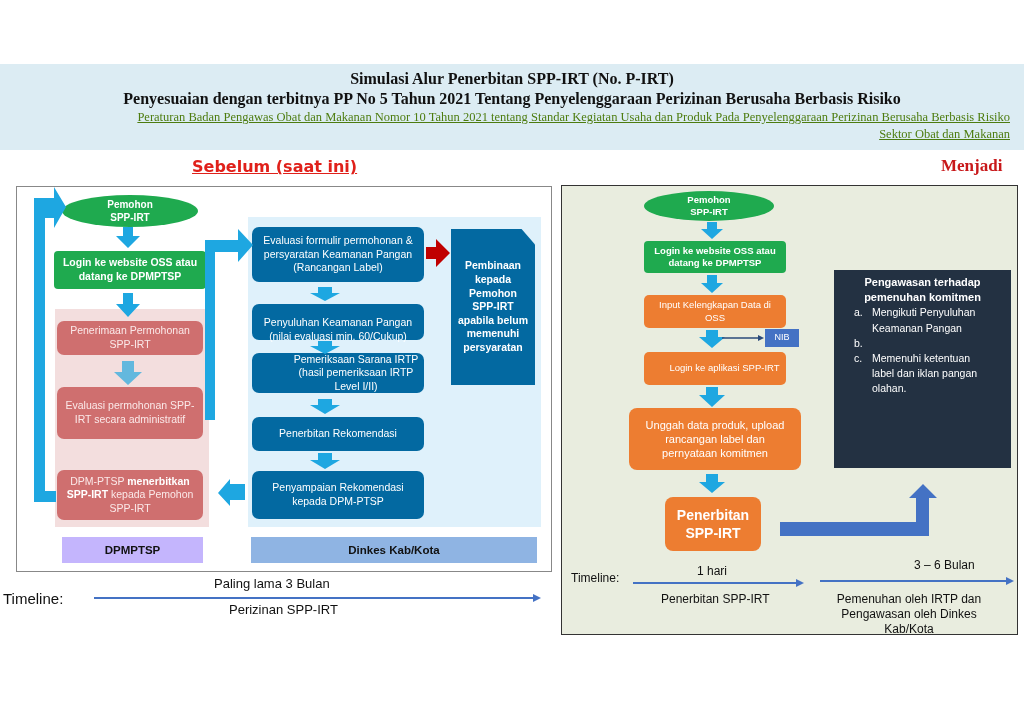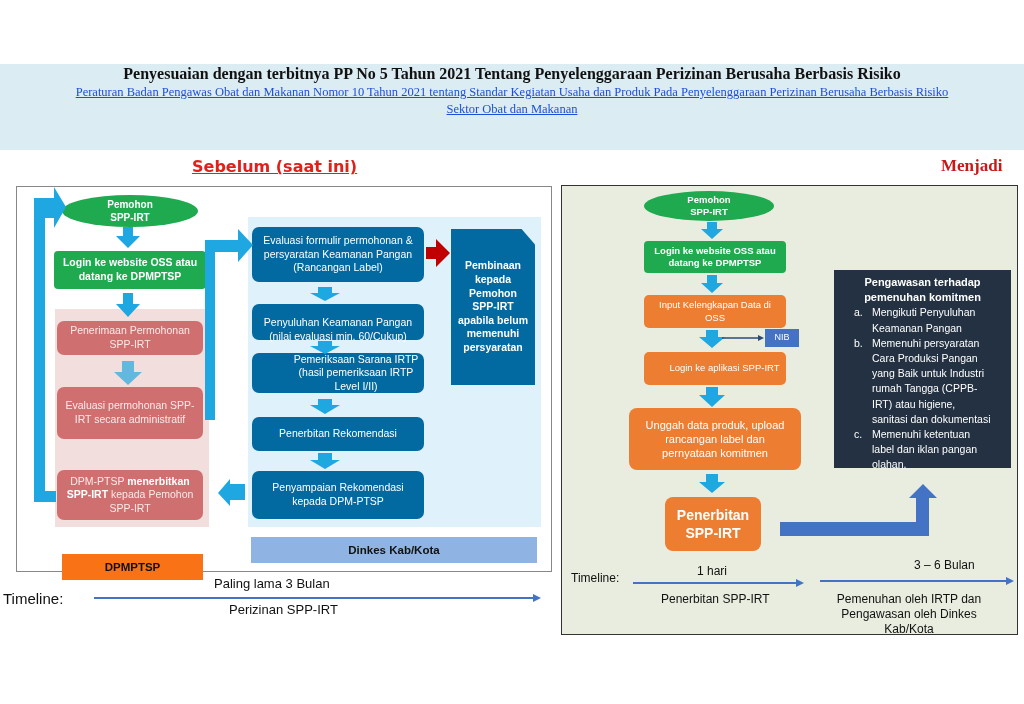--- a/index.html
+++ b/index.html
@@ -8,22 +8,22 @@
 
   
   #header {
     position: absolute; left: 0; top: 64px; width: 1024px; height: 86px;
     background: #dcecf3; text-align: center;
     font-family: "Liberation Serif", serif; color: #111;
   }
   #header .t1 { font-size: 16px; font-weight: bold; margin-top: 5px; line-height: 20px; }
   #header .t2 { font-size: 16px; font-weight: bold; line-height: 20px; }
   #header .t3 {
-    font-size: 12.5px; line-height: 17px; color: #1d4ed8; text-decoration: underline;
-    display: block; padding: 0 14px; cursor: pointer;
+    font-size: 12.5px; line-height: 17px; color: #4d7c0f; text-decoration: underline;
+    display: block; padding: 0 14px; cursor: pointer; text-align: right;
   }
 
   .section-title {
     position: absolute; font-weight: bold; color: #e0201a;
   }
   #left-title { left: 192px; top: 157px; font-size: 16px; text-decoration: underline; font-family: "DejaVu Sans", sans-serif; }
   #right-title { left: 941px; top: 156px; font-size: 17px; font-family: "Liberation Serif", serif; color: #c8181a; }
 
   
   #left-panel {
@@ -56,20 +56,21 @@
   }
 
   .timeline-text { position: absolute; font-family: "Liberation Sans", sans-serif; color: #111; }
 
   svg.overlay { position: absolute; left: 0; top: 0; pointer-events: none; }
 </style>
 </head>
 <body>
 
 <div id="header">
+  <div class="t1">Simulasi Alur Penerbitan SPP-IRT (No. P-IRT)</div>
   <div class="t2">Penyesuaian dengan terbitnya PP No 5 Tahun 2021 Tentang Penyelenggaraan Perizinan Berusaha Berbasis Risiko</div>
   <a class="t3">
     <span>Peraturan Badan Pengawas Obat dan Makanan Nomor 10 Tahun 2021 tentang Standar Kegiatan Usaha dan Produk Pada Penyelenggaraan Perizinan Berusaha Berbasis Risiko</span><br>
     <span>Sektor Obat dan Makanan</span>
   </a>
 </div>
 
 <div id="left-title" class="section-title">Sebelum (saat ini)</div>
 <div id="right-title" class="section-title">Menjadi</div>
 
@@ -107,21 +108,21 @@
   <div class="box navy" style="left:235px; top:230px; width:172px; height:34px;">
     <span>Penerbitan Rekomendasi</span>
   </div>
   <div class="box navy" style="left:235px; top:284px; width:172px; height:48px;">
     <span style="width:150px;">Penyampaian Rekomendasi kepada DPM-PTSP</span>
   </div>
   <div class="box navy" style="left:434px; top:42px; width:84px; height:156px; border-radius:0; font-weight:bold; font-size:10.5px; clip-path: polygon(0 0, 84% 0, 100% 10%, 100% 100%, 0 100%);">
     <span style="width:72px;">Pembinaan kepada Pemohon SPP-IRT apabila belum memenuhi persyaratan</span>
   </div>
 
-  <div class="lbl-bar" style="left:45px; top:350px; width:141px; height:26px; background:#f97316;margin-top:17px;">DPMPTSP</div>
+  <div class="lbl-bar" style="left:45px; top:350px; width:141px; height:26px; background:#c4b5fd;">DPMPTSP</div>
   <div class="lbl-bar" style="left:234px; top:350px; width:286px; height:26px; background:#8fb4e3;">Dinkes Kab/Kota</div>
 </div>
 
 <div class="timeline-text" style="left:3px; top:590px; font-size:15px;">Timeline:</div>
 <div class="timeline-text" style="left:214px; top:576px; font-size:13px;">Paling lama 3 Bulan</div>
 <div class="timeline-text" style="left:229px; top:602px; font-size:13px;">Perizinan SPP-IRT</div>
 
 <div id="right-panel">
   <div class="box green ellipse" style="left:82px; top:5px; width:130px; height:30px; font-size:9.5px;">
     <span style="width:60px;">Pemohon SPP-IRT</span>
@@ -145,21 +146,20 @@
 
   <div style="position:absolute; left:272px; top:84px; width:177px; height:198px; background:#233142; color:#fff; font-family:'Liberation Sans', sans-serif; font-size:10.5px; line-height:15.2px; padding:5px 20px;">
     <div style="text-align:center; font-weight:bold; font-size:11px;">Pengawasan terhadap pemenuhan komitmen</div>
     <div id="pengawasan-list">
         <div style="display: flex;">
           <span style="width: 18px; flex: 0 0 18px;">a.</span>
           <span>Mengikuti Penyuluhan Keamanan Pangan</span>
         </div>
         <div style="display: flex;">
           <span style="width: 18px; flex: 0 0 18px;">b.</span>
-          <span>Memenuhi persyaratan Cara Produksi Pangan yang Baik untuk Industri rumah Tangga (CPPB-IRT) atau higiene, sanitasi dan dokumentasi</span>
         </div>
         <div style="display: flex;">
           <span style="width: 18px; flex: 0 0 18px;">c.</span>
           <span>Memenuhi ketentuan label dan iklan pangan olahan.</span>
         </div>
       </div>
   </div>
 
   <div class="timeline-text" style="left:9px; top:385px; font-size:12px;">Timeline:</div>
   <div class="timeline-text" style="left:135px; top:378px; font-size:12px;">1 hari</div>

